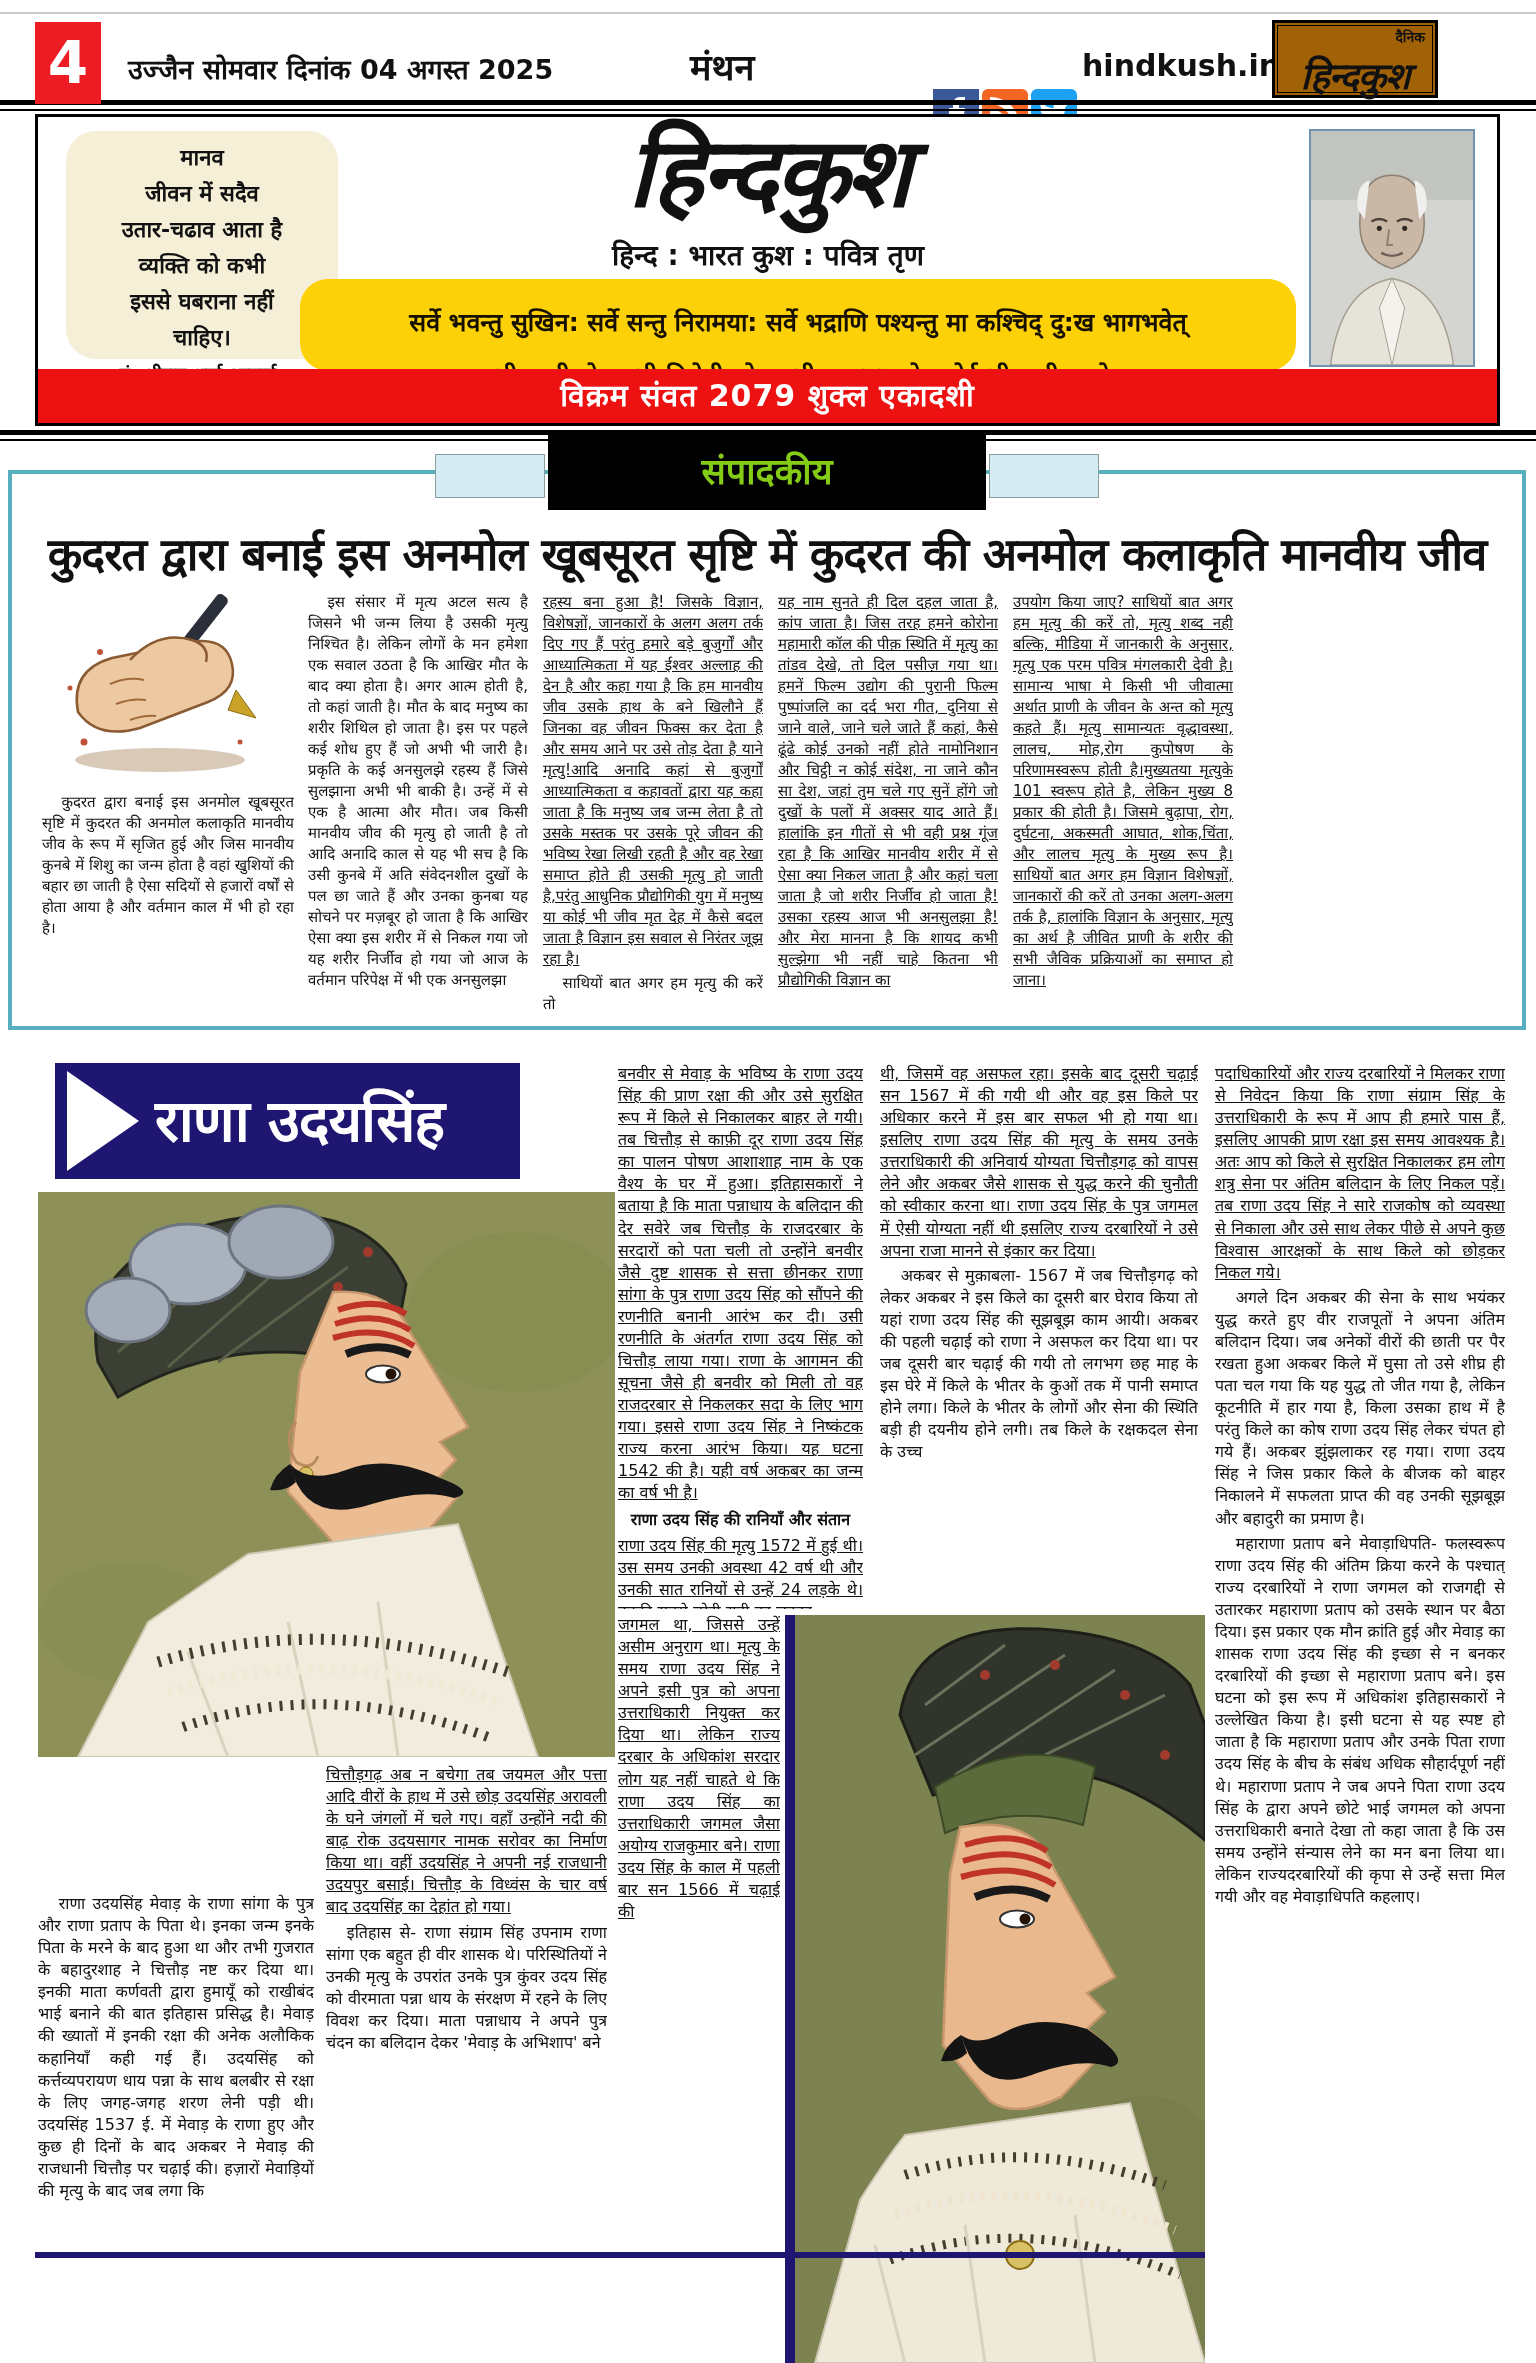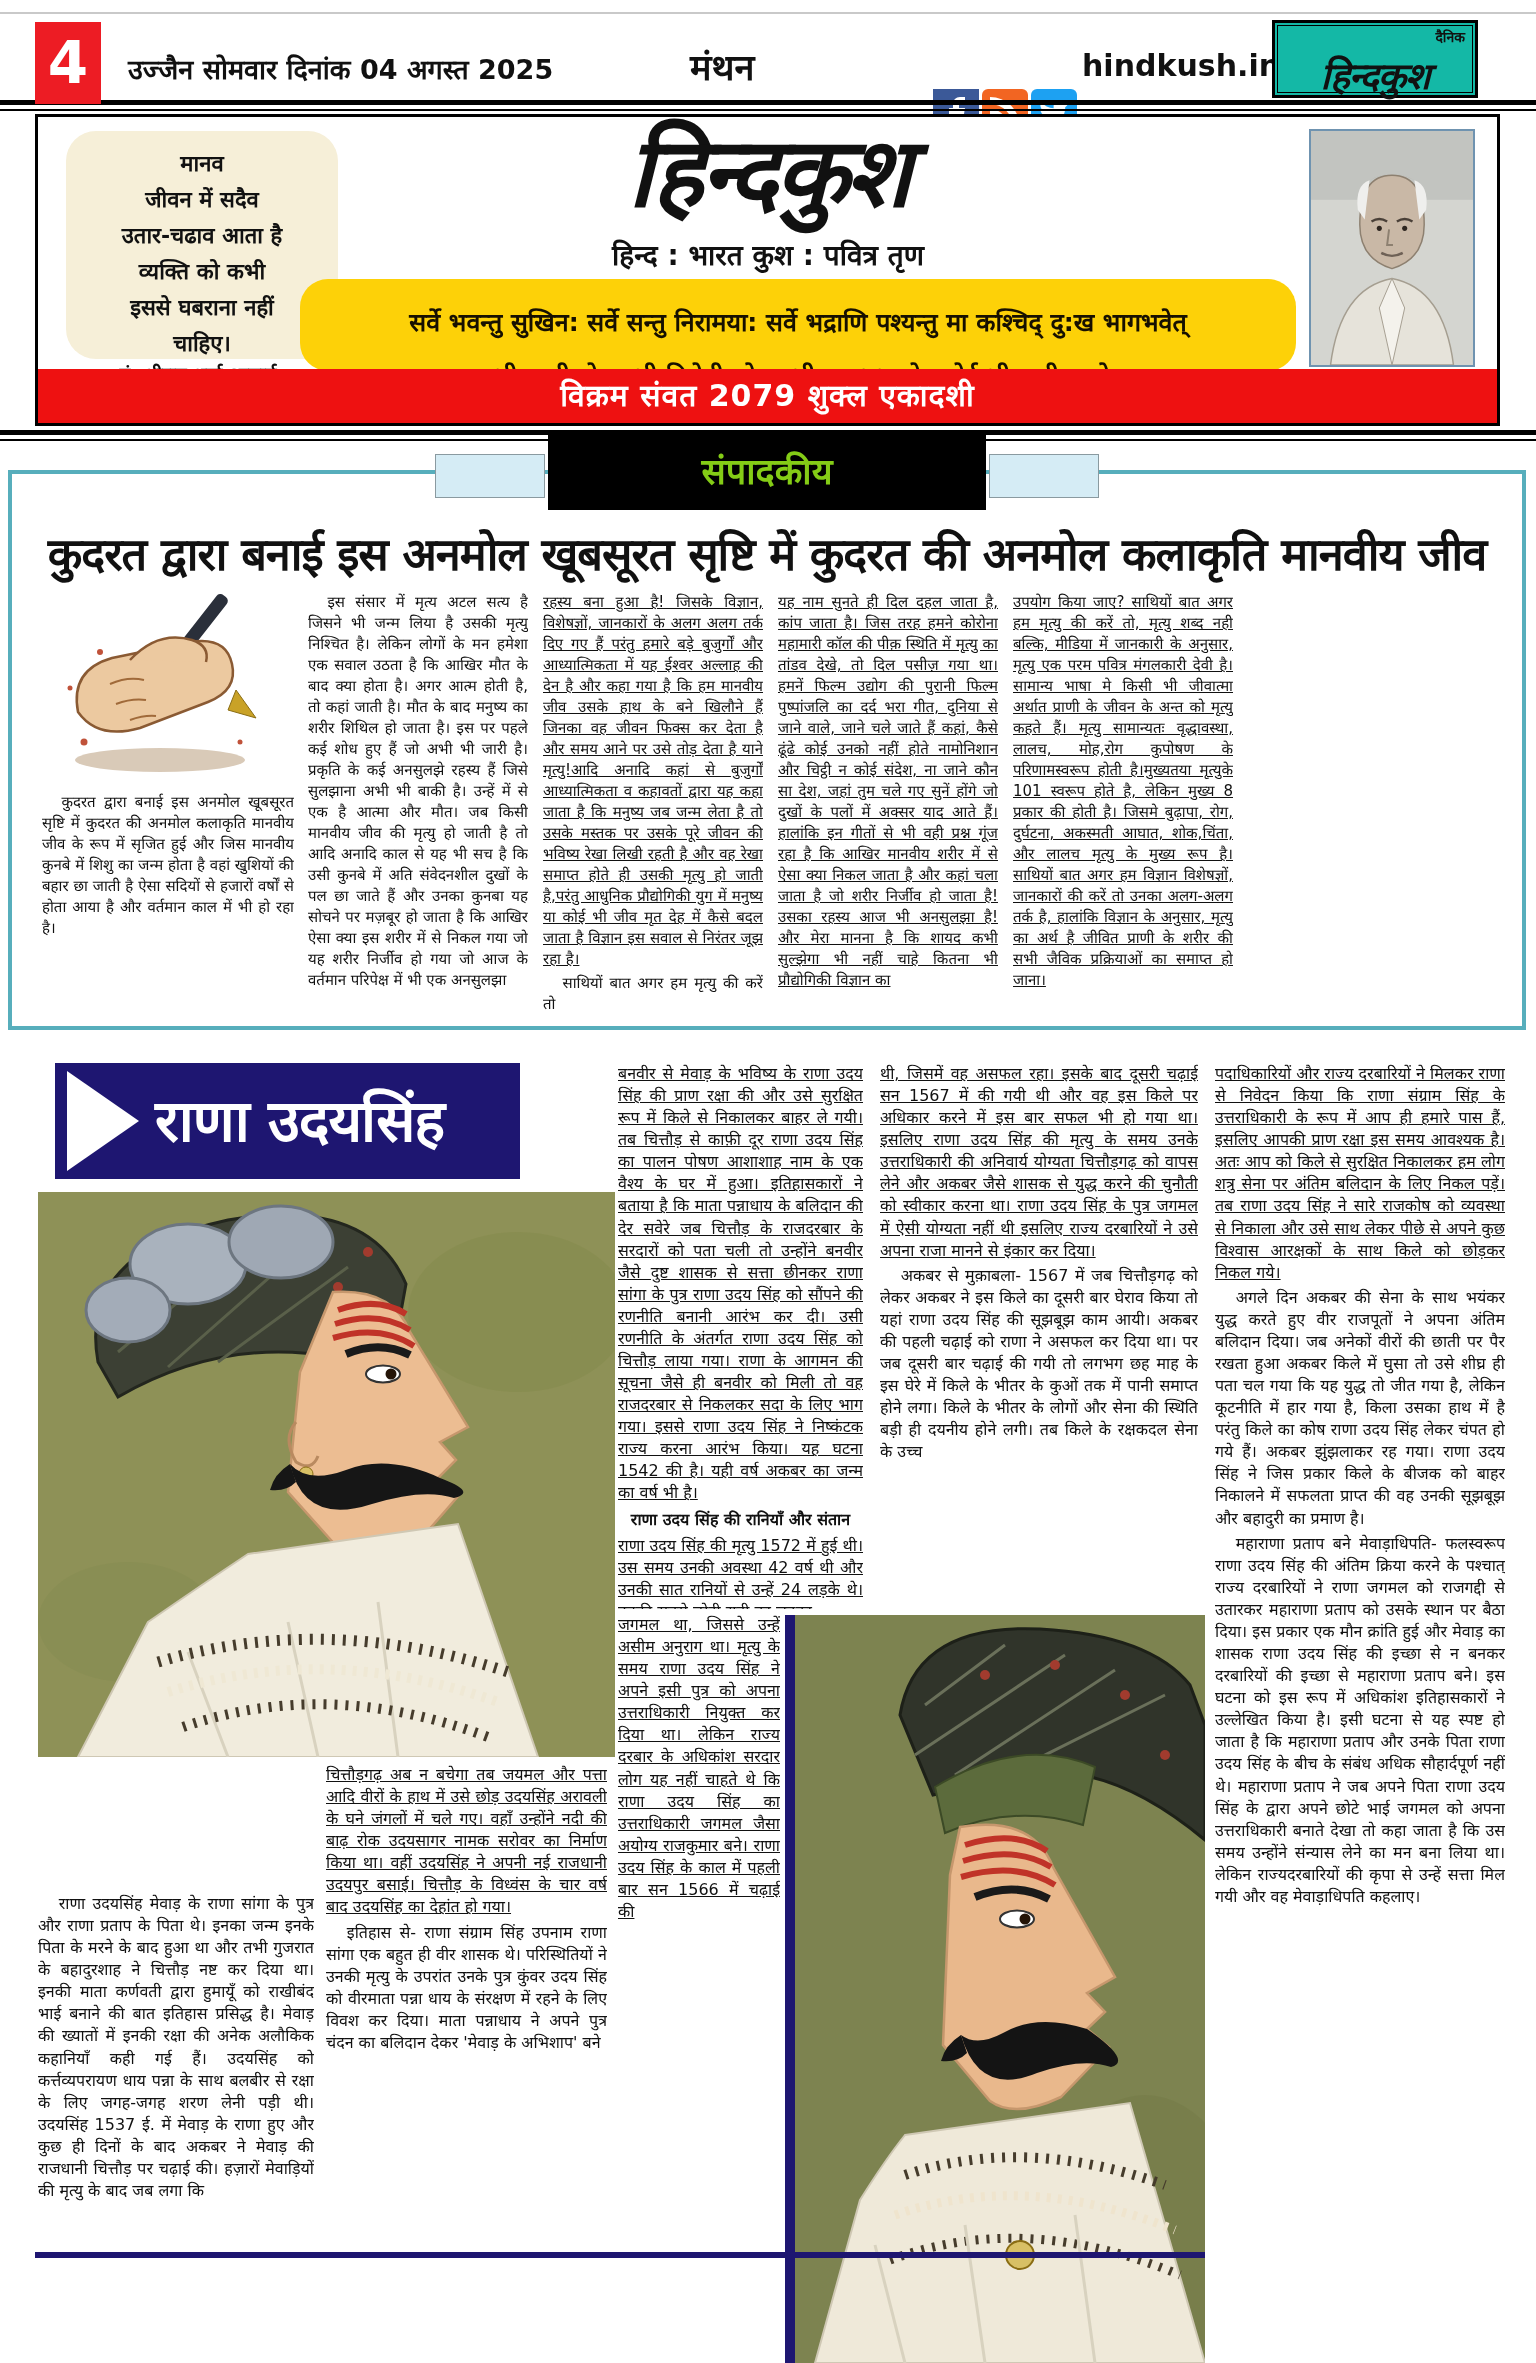--- a/index.html
+++ b/index.html
@@ -9,30 +9,30 @@
 
   
   #topline{left:0;top:12px;width:1536px;height:2px;background:#c9c9c9;}
   #pagenum{left:35px;top:22px;width:66px;height:82px;background:#ed1c24;color:#fff;
            font-size:58px;font-weight:bold;text-align:center;line-height:82px;z-index:5;}
   #dateline{left:128px;top:50px;font-size:27px;font-weight:bold;white-space:nowrap;}
   #section-name{left:690px;top:42px;font-size:36px;font-weight:bold;}
   #social{left:933px;top:88px;height:48px;display:flex;gap:3px;align-items:center;}
   .sic{width:46px;height:46px;display:inline-block;}
   #site{left:1082px;top:48px;font-size:30px;font-weight:bold;}
-  #hdr-logo{left:1272px;top:20px;width:206px;height:78px;border:3px solid #000;box-sizing:border-box;background:#14b8a6;}
+  #hdr-logo{left:1272px;top:20px;width:166px;height:78px;border:3px solid #000;box-sizing:border-box;background:#a16207;}
   #hdr-logo .inner{position:absolute;inset:2px;border:1px solid #000;}
   #hdr-logo .big{position:absolute;left:0;right:0;top:26px;text-align:center;font-size:37px;font-weight:bold;font-style:italic;letter-spacing:-1px;}
   #hdr-logo .tag{position:absolute;right:10px;top:4px;font-size:14px;font-weight:bold;}
   #hdr-rule{left:0;top:100px;width:1536px;height:4px;border-top:5px solid #000;border-bottom:2px solid #000;}
 
   
   #masthead{left:35px;top:114px;width:1465px;height:312px;border:3px solid #000;box-sizing:border-box;background:#fff;}
   #quote-box{position:absolute;left:28px;top:14px;width:272px;height:228px;background:#f6efd8;border-radius:30px;
-             text-align:center;padding-top:14px;box-sizing:border-box;}
+             text-align:center;padding-top:8px;box-sizing:border-box;}
   #quote-box p{margin:2px 0;font-size:22px;font-weight:bold;line-height:1.55;}
   #quote-attr{position:absolute;left:10px;top:244px;width:300px;text-align:center;font-size:19px;font-weight:bold;}
   #mh-logo{position:absolute;left:330px;top:8px;width:800px;text-align:center;font-size:96px;font-weight:bold;
            font-style:italic;letter-spacing:-3px;line-height:1.0;}
   #mh-tagline{position:absolute;left:330px;top:118px;width:800px;text-align:center;font-size:28px;font-weight:bold;}
   #shloka{position:absolute;left:262px;top:162px;width:996px;height:92px;background:#fdd108;border-radius:28px;
           text-align:center;box-sizing:border-box;padding-top:9px;}
   #shloka p{margin:16px;font-size:25px;font-weight:bold;line-height:1.5;color:#171000;}
   #mh-photo{position:absolute;right:22px;top:12px;width:166px;height:238px;border:2px solid #6f93b0;box-sizing:border-box;background:#d8d9d4;}
   #panchang{position:absolute;left:0;right:0;bottom:0;height:54px;background:#ee1111;color:#fff;

